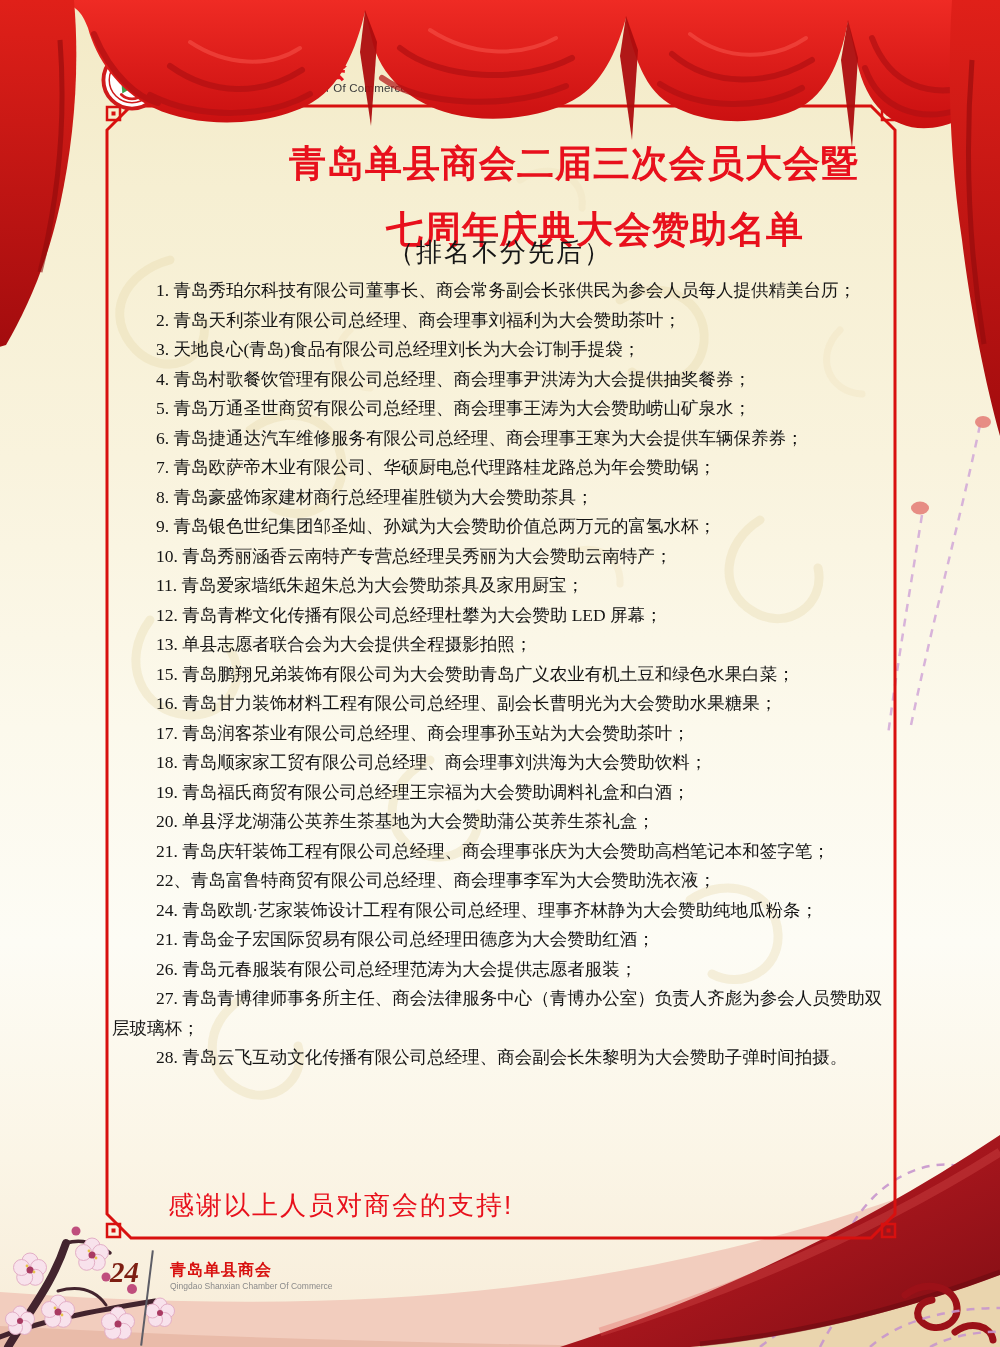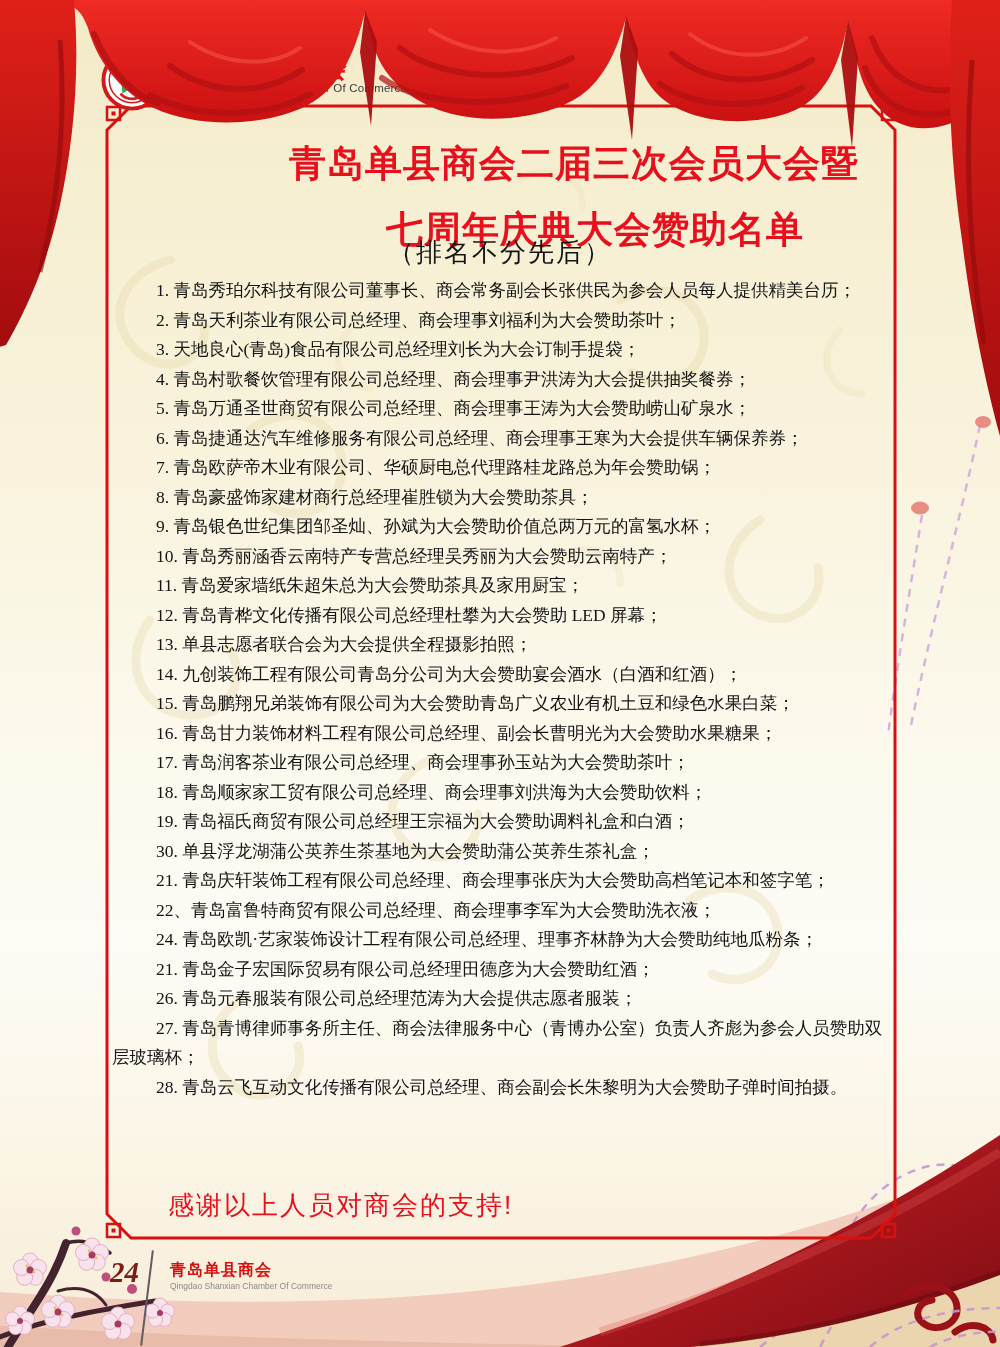--- a/index.html
+++ b/index.html
@@ -140,27 +140,26 @@
     <p>4. 青岛村歌餐饮管理有限公司总经理、商会理事尹洪涛为大会提供抽奖餐券；</p>
     <p>5. 青岛万通圣世商贸有限公司总经理、商会理事王涛为大会赞助崂山矿泉水；</p>
     <p>6. 青岛捷通达汽车维修服务有限公司总经理、商会理事王寒为大会提供车辆保养券；</p>
     <p>7. 青岛欧萨帝木业有限公司、华硕厨电总代理路桂龙路总为年会赞助锅；</p>
     <p>8. 青岛豪盛饰家建材商行总经理崔胜锁为大会赞助茶具；</p>
     <p>9. 青岛银色世纪集团邹圣灿、孙斌为大会赞助价值总两万元的富氢水杯；</p>
     <p>10. 青岛秀丽涵香云南特产专营总经理吴秀丽为大会赞助云南特产；</p>
     <p>11. 青岛爱家墙纸朱超朱总为大会赞助茶具及家用厨宝；</p>
     <p>12. 青岛青桦文化传播有限公司总经理杜攀为大会赞助 LED 屏幕；</p>
     <p>13. 单县志愿者联合会为大会提供全程摄影拍照；</p>
-    <p>14. 九创装饰工程有限公司青岛分公司为大会赞助宴会酒水（白酒和红酒）；</p>
     <p>15. 青岛鹏翔兄弟装饰有限公司为大会赞助青岛广义农业有机土豆和绿色水果白菜；</p>
     <p>16. 青岛甘力装饰材料工程有限公司总经理、副会长曹明光为大会赞助水果糖果；</p>
     <p>17. 青岛润客茶业有限公司总经理、商会理事孙玉站为大会赞助茶叶；</p>
     <p>18. 青岛顺家家工贸有限公司总经理、商会理事刘洪海为大会赞助饮料；</p>
     <p>19. 青岛福氏商贸有限公司总经理王宗福为大会赞助调料礼盒和白酒；</p>
-    <p>30. 单县浮龙湖蒲公英养生茶基地为大会赞助蒲公英养生茶礼盒；</p>
+    <p>20. 单县浮龙湖蒲公英养生茶基地为大会赞助蒲公英养生茶礼盒；</p>
     <p>21. 青岛庆轩装饰工程有限公司总经理、商会理事张庆为大会赞助高档笔记本和签字笔；</p>
     <p>22、青岛富鲁特商贸有限公司总经理、商会理事李军为大会赞助洗衣液；</p>
     <p>24. 青岛欧凯·艺家装饰设计工程有限公司总经理、理事齐林静为大会赞助纯地瓜粉条；</p>
     <p>21. 青岛金子宏国际贸易有限公司总经理田德彦为大会赞助红酒；</p>
     <p>26. 青岛元春服装有限公司总经理范涛为大会提供志愿者服装；</p>
     <p>27. 青岛青博律师事务所主任、商会法律服务中心（青博办公室）负责人齐彪为参会人员赞助双层玻璃杯；</p>
     <p>28. 青岛云飞互动文化传播有限公司总经理、商会副会长朱黎明为大会赞助子弹时间拍摄。</p>
   </div>
 
   <div class="abs thanks">感谢以上人员对商会的支持!</div>

